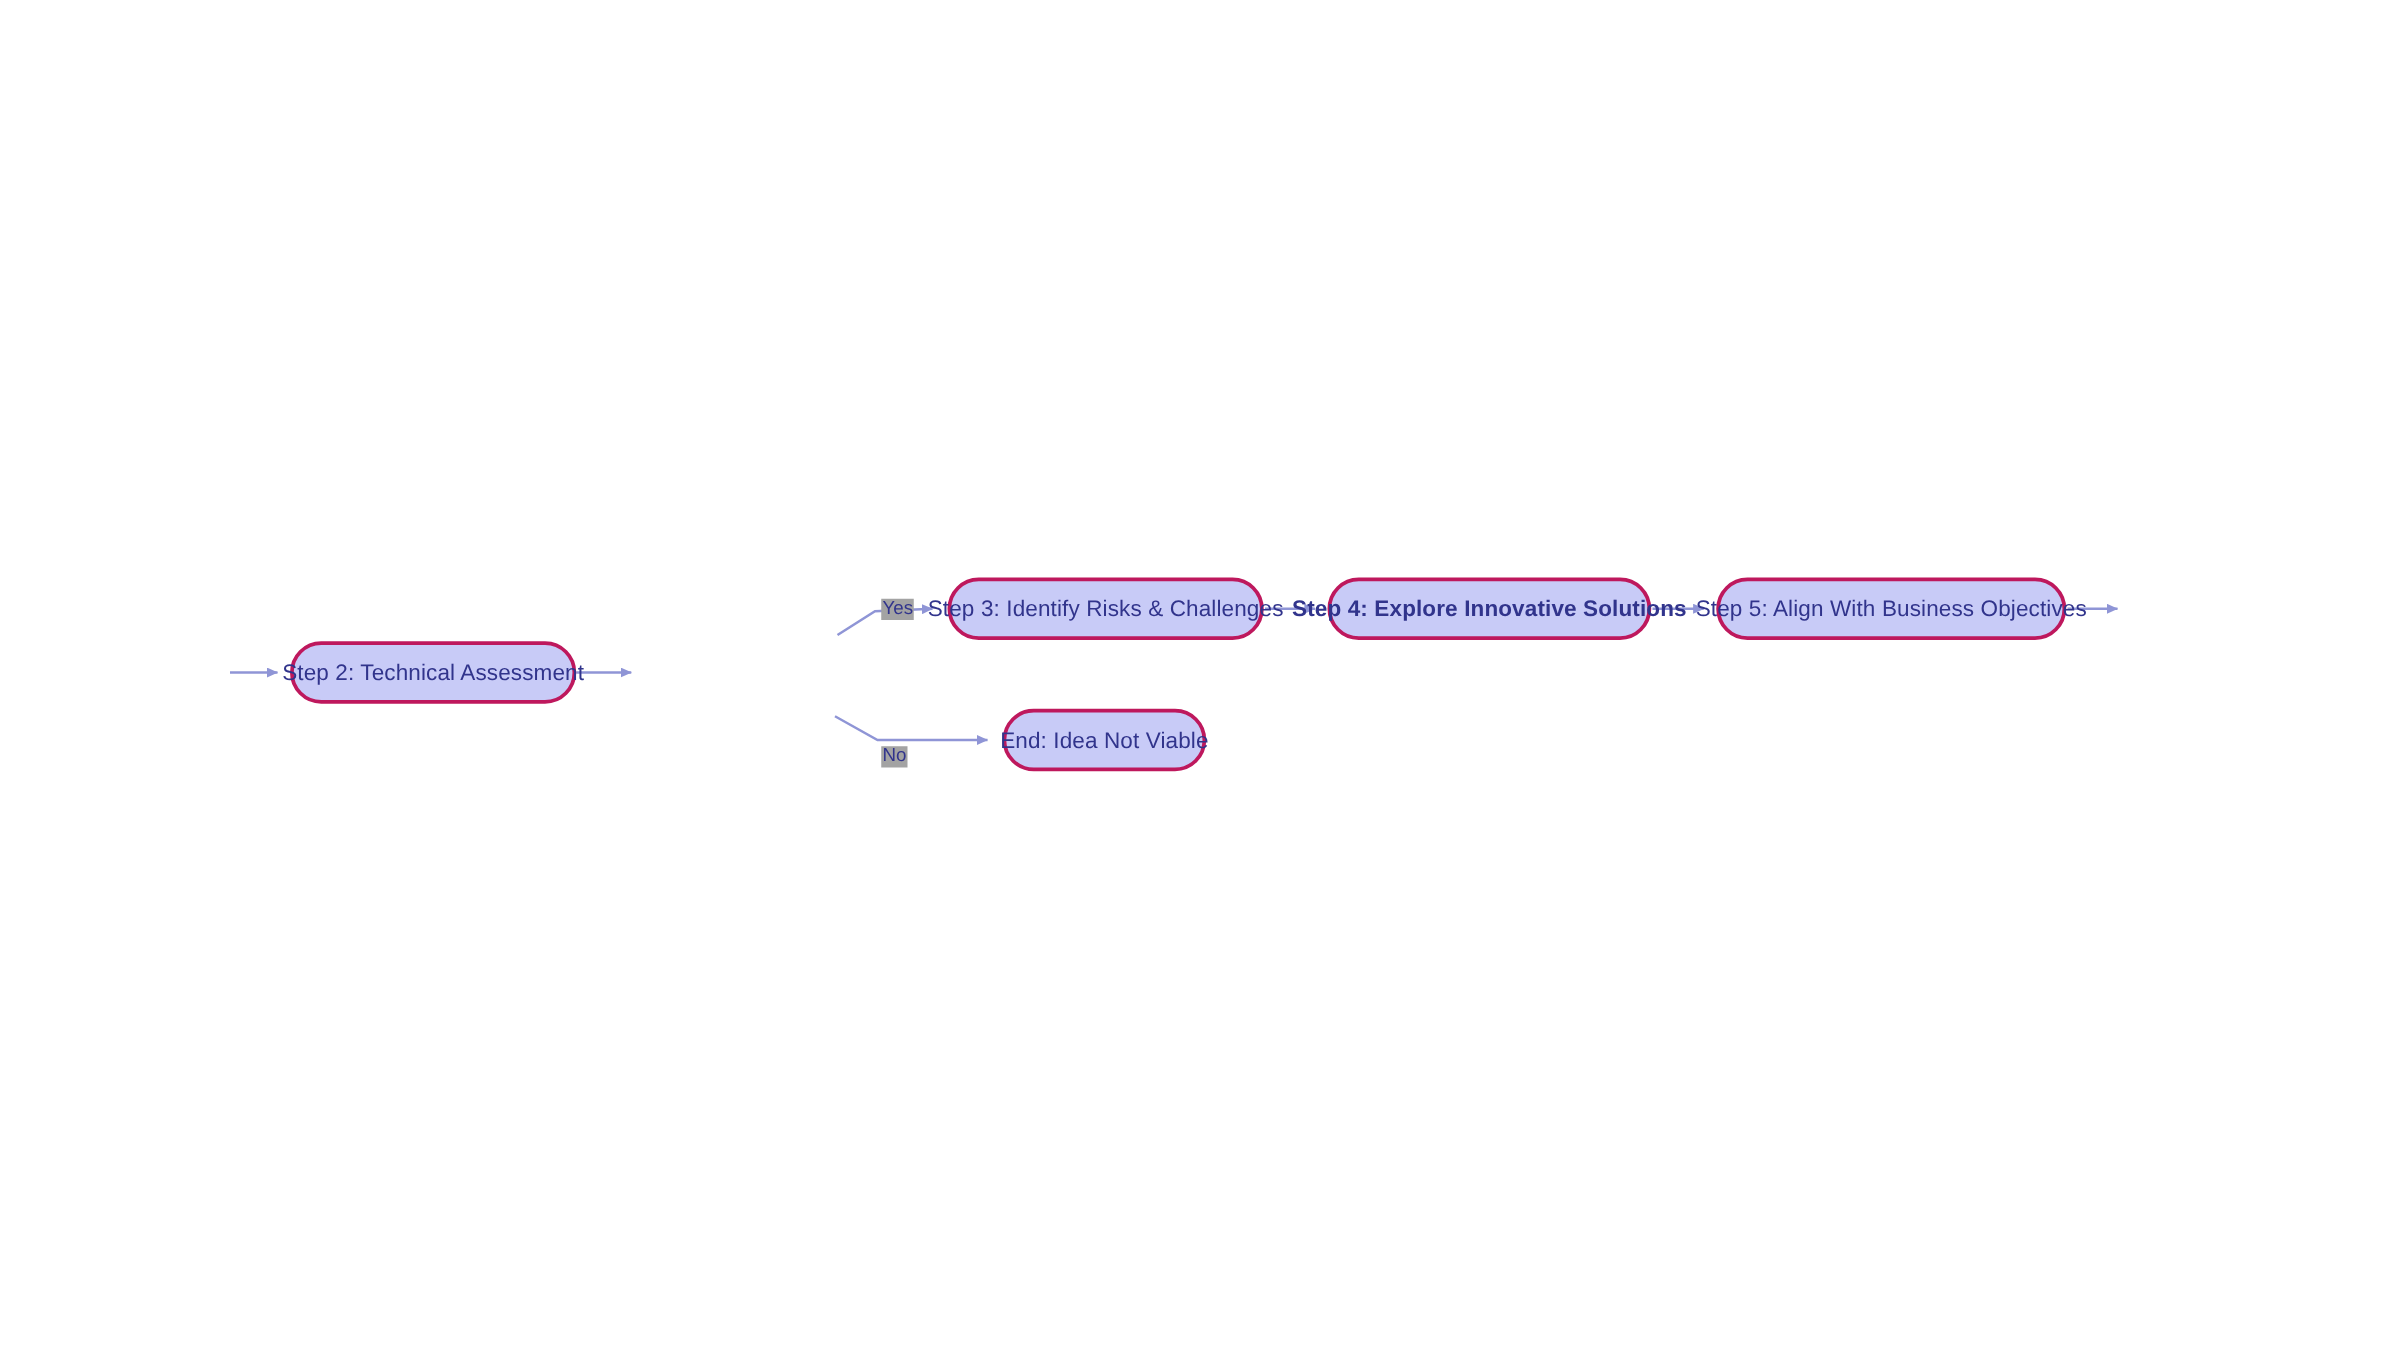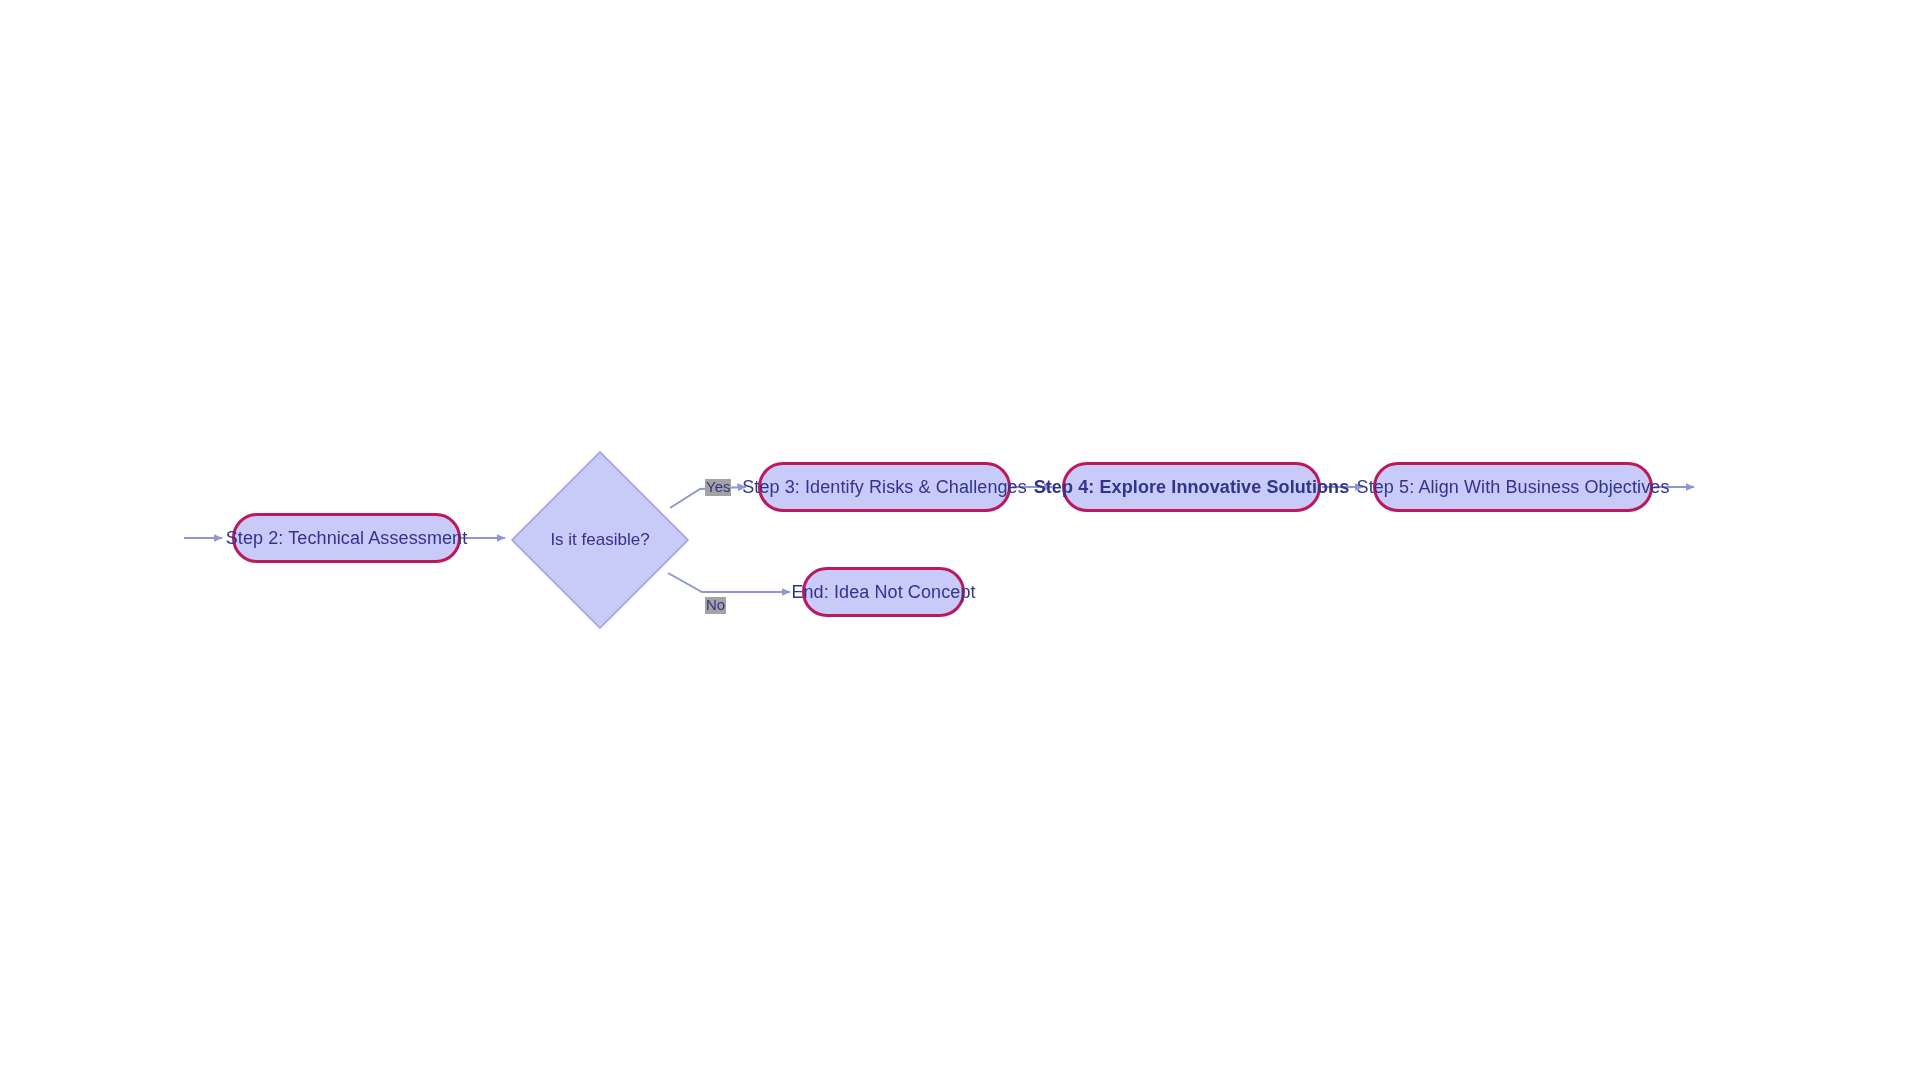--- a/index.html
+++ b/index.html
@@ -104,41 +104,35 @@
     <line x1="1322" y1="487" x2="1363" y2="487" stroke="#8f95d6" stroke-width="2" marker-end="url(#arrowhead)"></line>
 
     <line x1="1654" y1="487" x2="1694" y2="487" stroke="#8f95d6" stroke-width="2" marker-end="url(#arrowhead)"></line>
   </svg>
 
 
   <div class="node rounded" style="left:232px; top:513px; width:229px; height:50px;">
     <span class="node-label">Step 2: Technical Assessment</span>
   </div>
 
-  <div class="decision-wrap" style="left:510px; top:450px; width:180px; height:180px;">
-    <svg class="decision-shape" width="180" height="180" viewBox="0 0 180 180" xmlns="http://www.w3.org/2000/svg">
-      <polygon points="90,2 178,90 90,178 2,90" fill="#c8cbf7" stroke="#9a9fe0" stroke-width="1.5"></polygon>
-    </svg>
-    <div class="decision-label">Is it feasible?</div>
-  </div>
 
   <div class="edge-label" style="left:705px; top:479px;">Yes</div>
 
   <div class="edge-label" style="left:705px; top:565px;margin-top:32px;">No</div>
 
   <div class="node rounded" style="left:758px; top:462px; width:253px; height:50px;">
     <span class="node-label">Step 3: Identify Risks &amp; Challenges</span>
   </div>
 
   <div class="node rounded" style="left:1062px; top:462px; width:259px; height:50px;font-weight:bold;">
     <span class="node-label">Step 4: Explore Innovative Solutions</span>
   </div>
 
   <div class="node rounded" style="left:1373px; top:462px; width:280px; height:50px;justify-content:center;">
     <span class="node-label">Step 5: Align With Business Objectives</span>
   </div>
 
 
   <div class="node rounded" style="left:802px; top:567px; width:163px; height:50px;">
-    <span class="node-label">End: Idea Not Concept</span>
+    <span class="node-label">End: Idea Not Viable</span>
   </div>
 
 </div>
 
 </body></html>

